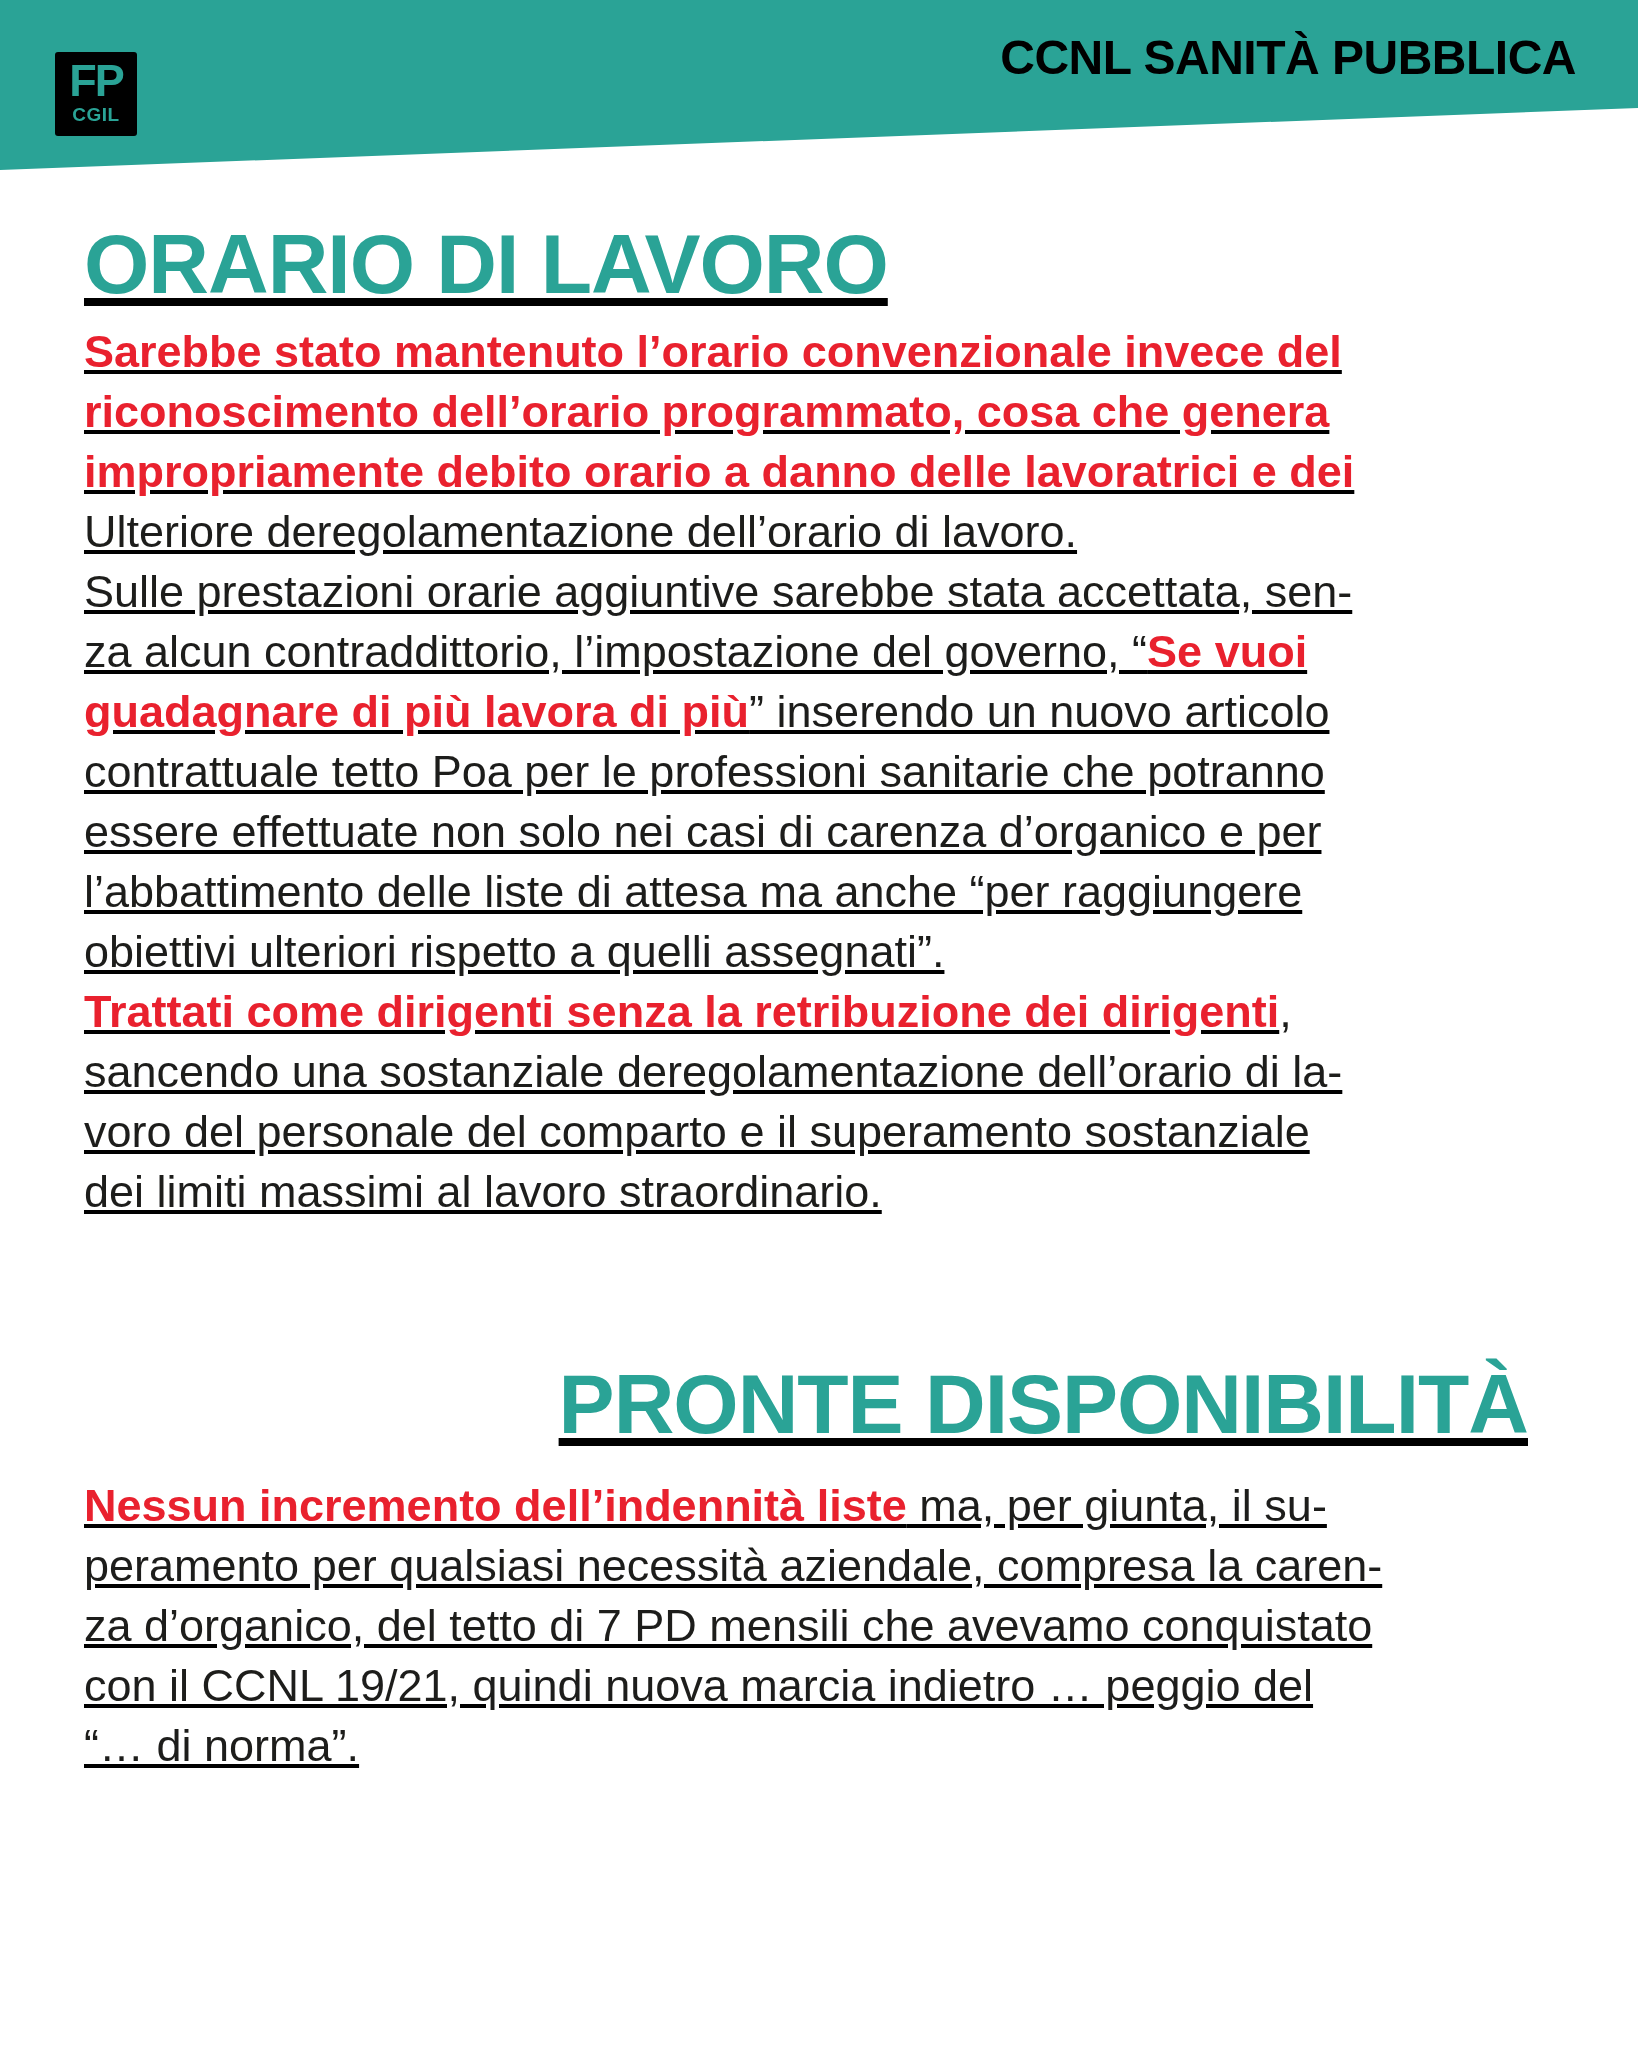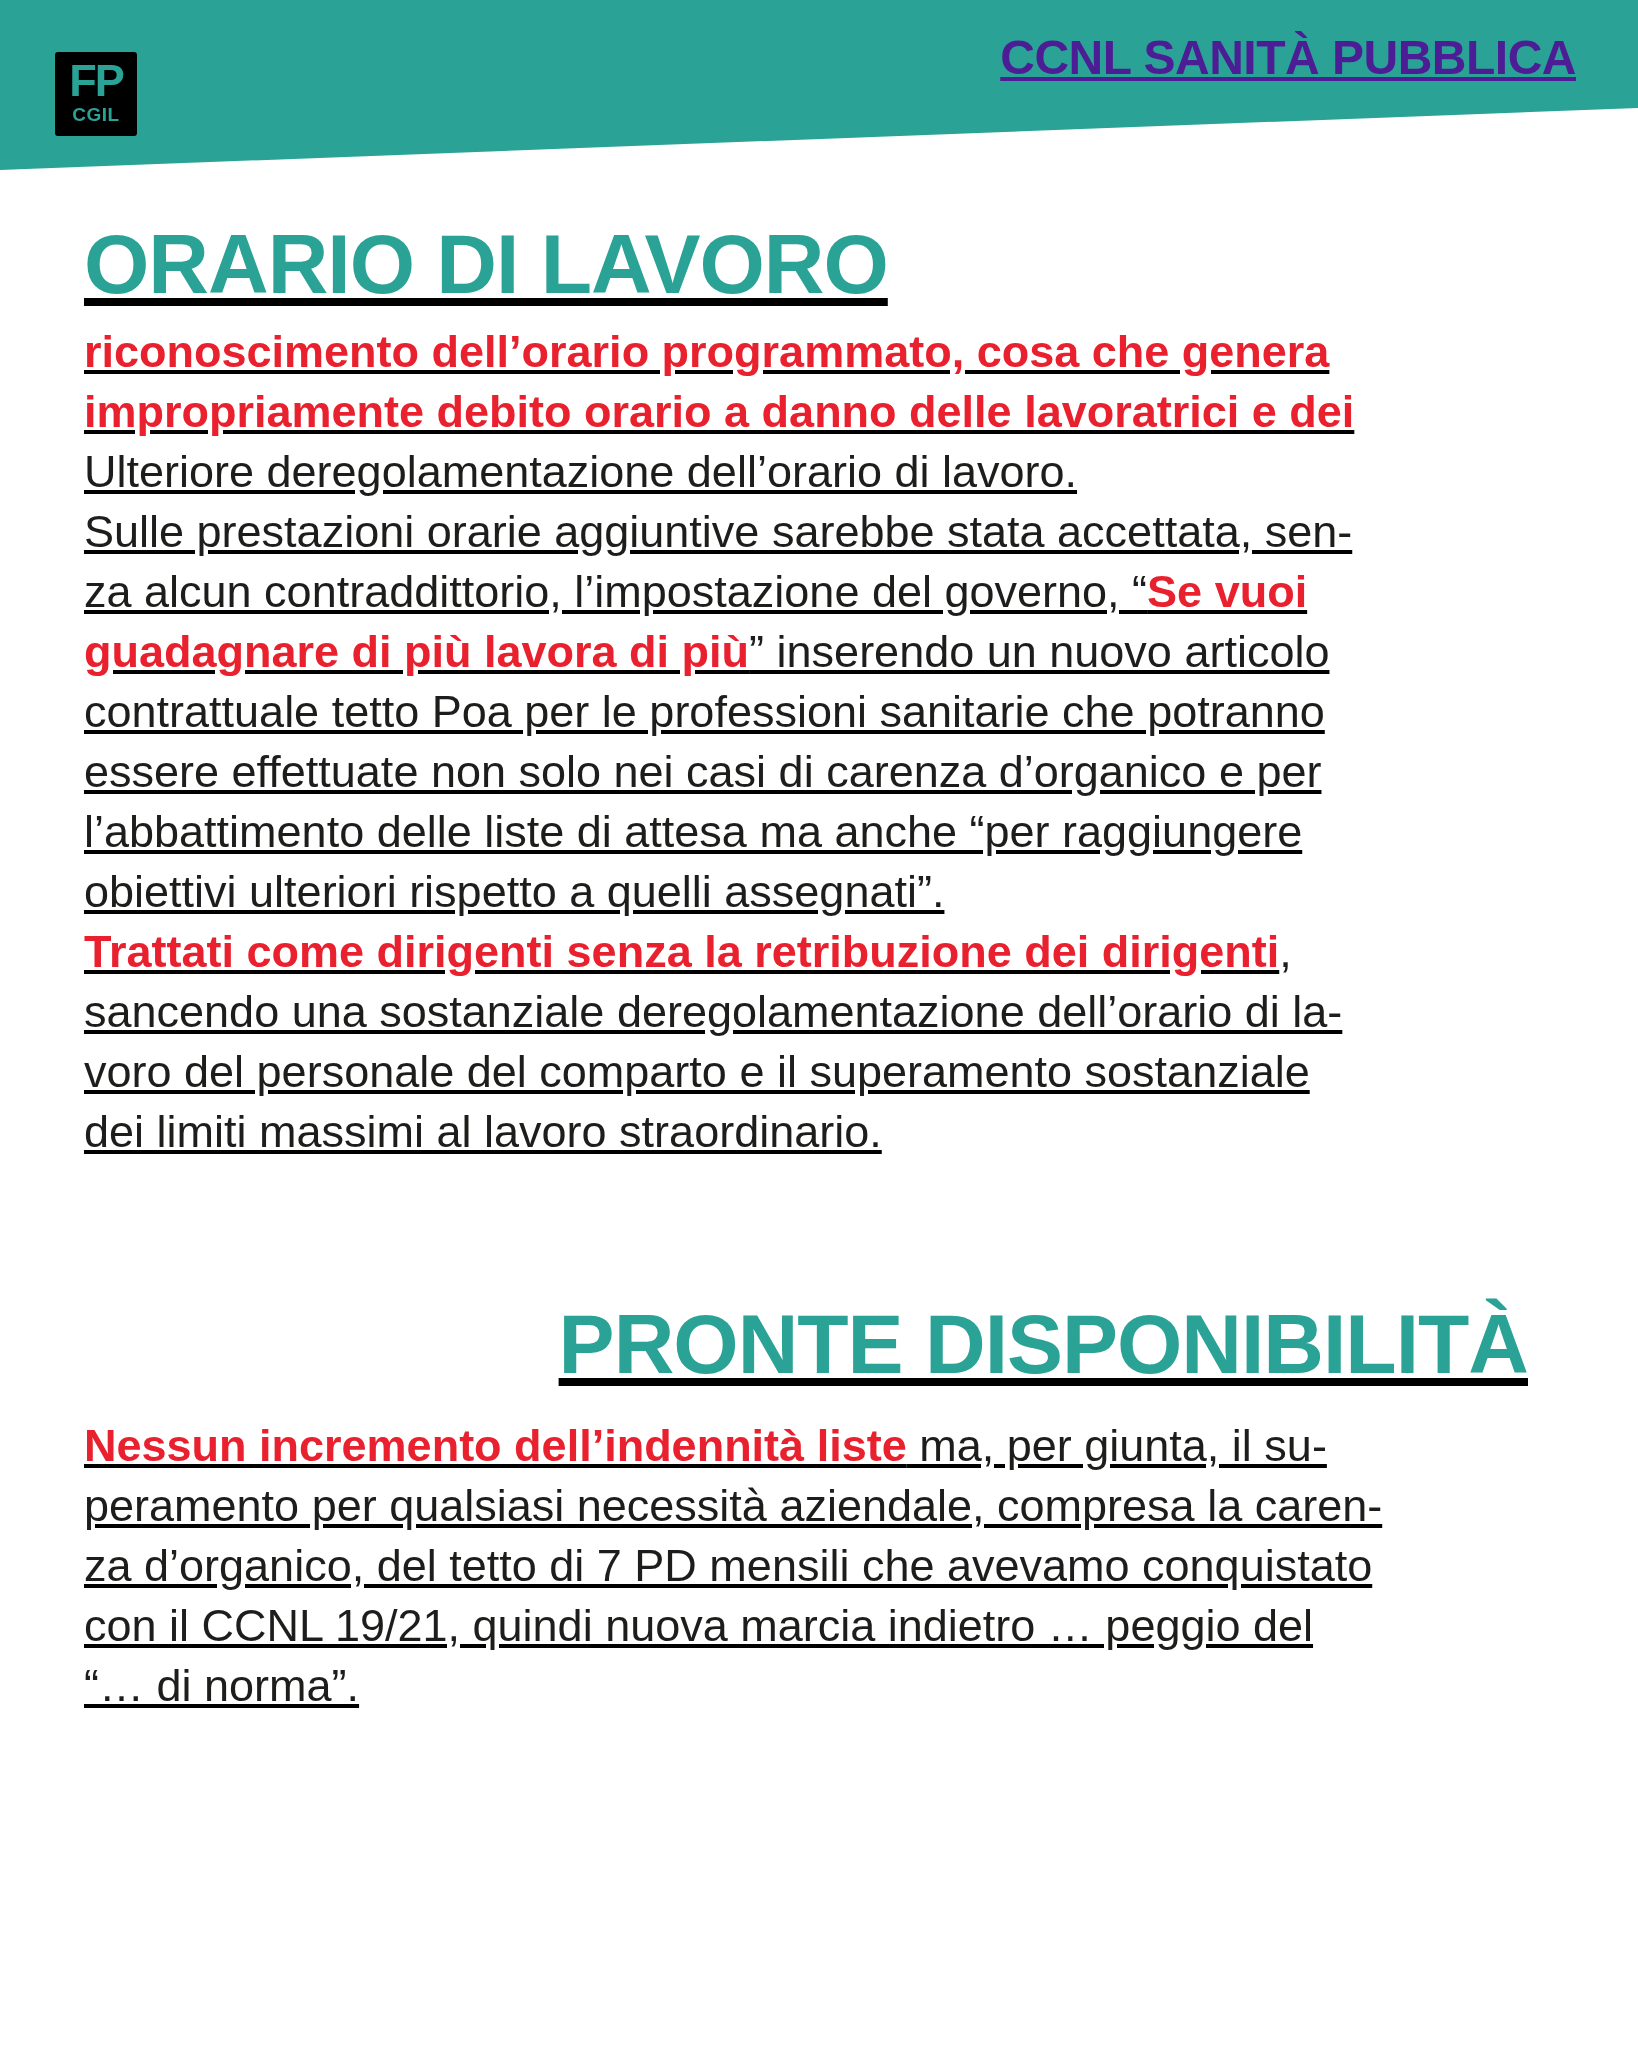--- a/index.html
+++ b/index.html
@@ -50,26 +50,25 @@
     font-weight: 800;
     font-size: 19px;
     letter-spacing: 0.5px;
     margin-top: 3px;
     text-align: right;
   }
   .band-title {
     position: absolute;
     top: 30px;
     right: 62px;
-    color: #4c1d95;
+    color: #000000;
     font-weight: 800;
     font-size: 48px;
     letter-spacing: -0.5px;
     white-space: nowrap;
-    text-decoration: underline;
   }
 
   
   .content {
     position: absolute;
     top: 170px;
     left: 84px;
     right: 80px;
     text-decoration: underline;
   }
@@ -118,20 +117,21 @@
       <span class="logo-cgil">CGIL</span>
     </div>
     <div class="band-title">CCNL SANITÀ PUBBLICA</div>
   </header>
 
   <main class="content">
 
     <section>
       <h1 class="section-heading heading-left">ORARIO DI LAVORO</h1>
       <div class="para">
+          <div class="line"><span class="seg red-bold">Sarebbe stato mantenuto l’orario convenzionale invece del</span></div>
           <div class="line"><span class="seg red-bold">riconoscimento dell’orario programmato, cosa che genera</span></div>
           <div class="line"><span class="seg red-bold">impropriamente debito orario a danno delle lavoratrici e dei</span></div>
           <div class="line"><span class="seg">Ulteriore deregolamentazione dell’orario di lavoro.</span></div>
           <div class="line"><span class="seg">Sulle prestazioni orarie aggiuntive sarebbe stata accettata, sen-</span></div>
           <div class="line"><span class="seg">za alcun contraddittorio, l’impostazione del governo, “</span><span class="seg red-bold">Se vuoi</span></div>
           <div class="line"><span class="seg red-bold">guadagnare di più lavora di più</span><span class="seg">” inserendo un nuovo articolo</span></div>
           <div class="line"><span class="seg">contrattuale tetto Poa per le professioni sanitarie che potranno</span></div>
           <div class="line"><span class="seg">essere effettuate non solo nei casi di carenza d’organico e per</span></div>
           <div class="line"><span class="seg">l’abbattimento delle liste di attesa ma anche “per raggiungere</span></div>
           <div class="line"><span class="seg">obiettivi ulteriori rispetto a quelli assegnati”.</span></div>

